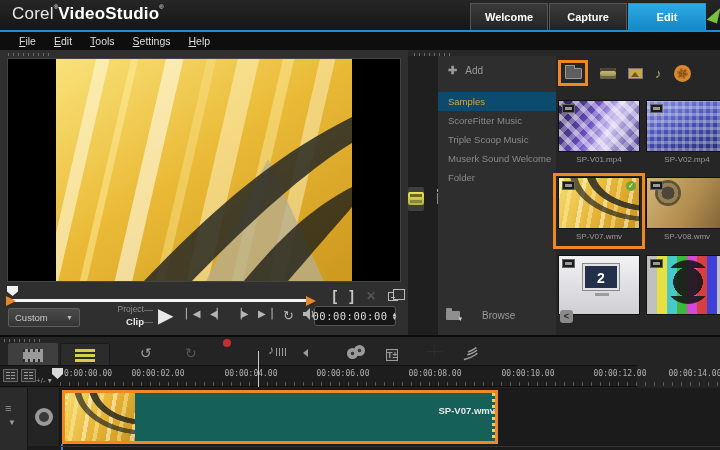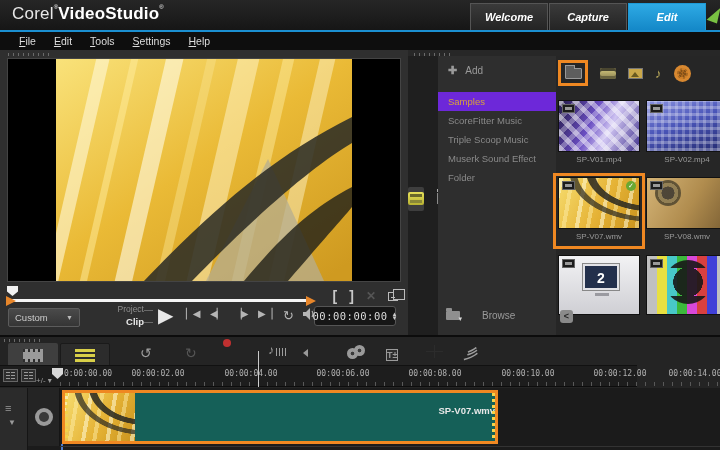--- a/index.html
+++ b/index.html
@@ -10,21 +10,21 @@
   
   #topbar { position:absolute; left:0; top:0; width:720px; height:30px;
     background:linear-gradient(#262626,#161616); }
   #logo { position:absolute; left:12px; top:4px; color:#fff; font-size:17px; letter-spacing:.2px; }
   #logo .lt { font-weight:400; color:#e8e8e8; }
   #logo .bd { font-weight:700; }
   #logo sup { font-size:6px; vertical-align:top; }
   .tabs { position:absolute; right:14px; top:3px; display:flex; }
   .tab { width:78px; height:27px; margin-left:1px; display:flex; align-items:center; justify-content:center;
     background:linear-gradient(#3a3a3a,#242424); border:1px solid #555; border-bottom:none;
-    color:#fff; font-size:11px; font-weight:700; cursor:pointer;font-style:italic; }
+    color:#fff; font-size:11px; font-weight:700; cursor:pointer; }
   .tab.active { background:linear-gradient(#2eaae4,#1488c8); border-color:#1e9ad6; }
   #promo-arrow { position:absolute; right:0; top:6px; width:0; height:0;
     border-left:9px solid transparent; border-right:2px solid transparent;
     border-bottom:16px solid #79c142; transform:rotate(20deg); }
   #tab-underline { position:absolute; left:0; top:30px; width:720px; height:2px; background:#1b8fd1; }
 
   
   #menubar { position:absolute; left:0; top:32px; width:720px; height:18px; background:#0e0e0e;
     display:flex; align-items:center; padding-left:10px; }
   .menu-item { color:#ddd; font-size:10.5px; padding:2px 9px; cursor:pointer; }
@@ -93,21 +93,21 @@
   .gear-ic { font-size:13px; color:#9a9a9a; }
   .fx-ic { font-size:10px; font-weight:700; font-style:italic; color:#b8b8b8; }
 
   #cat-panel { position:absolute; left:30px; top:6px; width:118px; height:279px; background:#2e2e2e; }
   #add-btn { position:absolute; left:10px; top:8px; display:flex; gap:8px; align-items:center; cursor:pointer; }
   #add-btn .plus { color:#9a9a9a; font-size:11px; font-weight:700; }
   #add-btn .lbl { color:#9a9a9a; font-size:10px; }
   #cat-list { position:absolute; left:0; top:36px; width:118px; }
   .cat-row { height:19px; display:flex; align-items:center; padding-left:10px; color:#8a8a8a;
     font-size:9.5px; cursor:pointer; white-space:nowrap; }
-  .cat-row.sel { background:#6d28d9; color:#d8a33a; }
+  .cat-row.sel { background:#0c4a6e; color:#d8a33a; }
   #browse-btn { position:absolute; left:8px; bottom:14px; display:flex; gap:22px; align-items:center; cursor:pointer; }
   .folder-sm { position:relative; width:14px; height:9px; background:#8f8f8f; border-radius:1px; }
   .folder-sm::before { content:""; position:absolute; left:0; top:-3px; width:6px; height:3px; background:#8f8f8f; border-radius:1px 1px 0 0; }
   .folder-sm::after { content:"▾"; position:absolute; right:-2px; bottom:-3px; color:#d8d8d8; font-size:7px; }
   #browse-btn span { color:#9a9a9a; font-size:10px; }
 
   #gallery { position:absolute; left:148px; top:6px; width:164px; height:279px; background:#262626; }
   #filter-row { position:absolute; left:2px; top:4px; display:flex; align-items:center; gap:12px; }
   #folder-filter { width:30px; height:26px; border:3px solid #ef8822; display:flex; align-items:center; justify-content:center; cursor:pointer; }
   .folder-lg { position:relative; width:17px; height:11px; background:#5e5e5e; border:1px solid #999; border-radius:1px; }
@@ -355,21 +355,21 @@
 
     <div id="cat-panel">
       <div id="add-btn">
         <span class="plus">✚</span>
         <span class="lbl">Add</span>
       </div>
       <div id="cat-list">
         <div class="cat-row sel">Samples</div>
         <div class="cat-row">ScoreFitter Music</div>
         <div class="cat-row">Triple Scoop Music</div>
-        <div class="cat-row">Muserk Sound Effect</div>
+        <div class="cat-row">Muserk Sound Welcome</div>
         <div class="cat-row">Folder</div>
       </div>
       <div id="browse-btn">
         <span class="folder-sm"></span>
         <span>Browse</span>
       </div>
     </div>
 
     <div id="gallery">
       <div id="filter-row">

